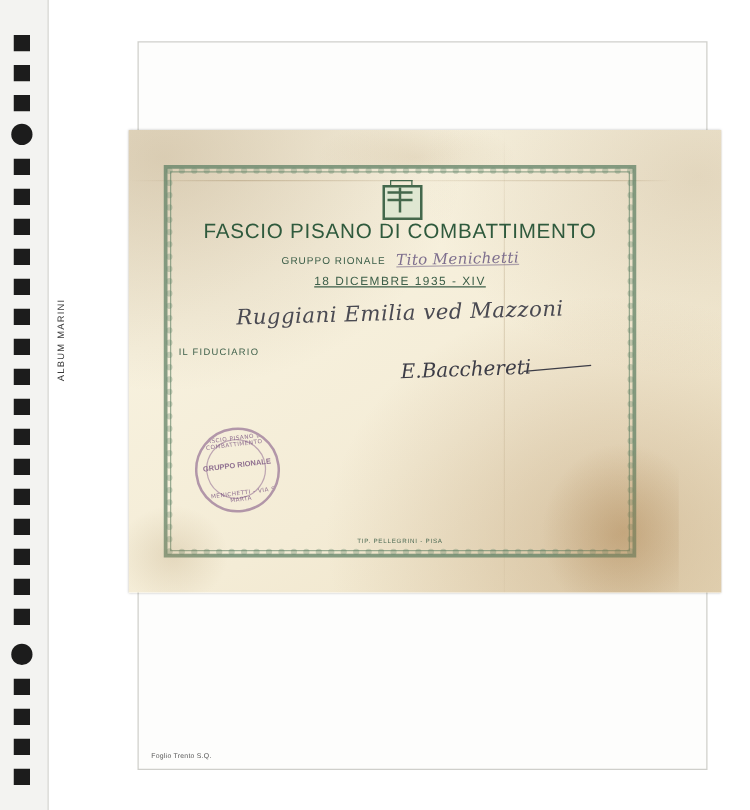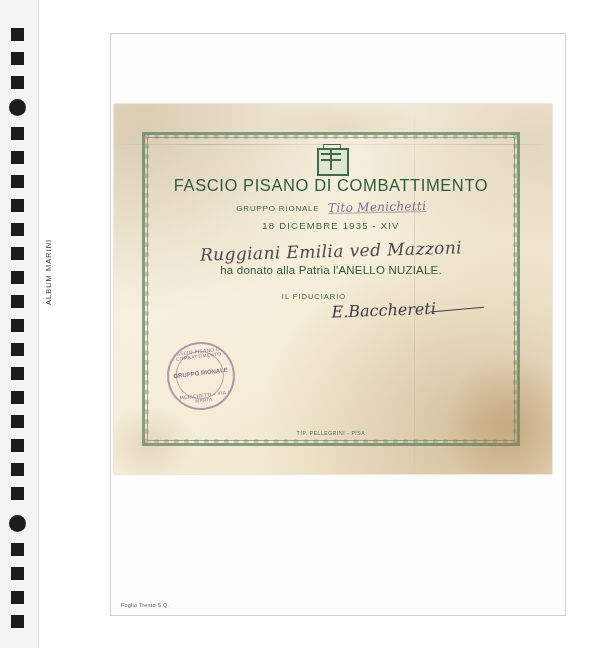--- a/index.html
+++ b/index.html
@@ -72,23 +72,23 @@
     left: 10px;
     bottom: 7px;
     font-size: 5.5px;
     color: #555;
     letter-spacing: 0.2px;
   }
 
   
   #certificate {
     position: absolute;
-    left: 114px;
+    left: 103px;
     top: 104px;
-    width: 438px;
+    width: 474px;
     height: 370px;
     background:
       radial-gradient(ellipse at 82% 88%, rgba(176,140,96,0.42) 0%, rgba(176,140,96,0.0) 42%),
       radial-gradient(ellipse at 6% 6%, rgba(150,120,80,0.28) 0%, rgba(150,120,80,0) 38%),
       radial-gradient(ellipse at 96% 10%, rgba(160,130,90,0.22) 0%, rgba(160,130,90,0) 34%),
       linear-gradient(150deg, #f3ecd8 0%, #f7f1de 28%, #f4ecd6 62%, #eee2c5 100%);
     box-shadow: 0 0 2px rgba(0,0,0,0.25);
     overflow: hidden;
   }
   
@@ -200,41 +200,42 @@
     letter-spacing: 0.4px;
   }
   #title-line .quote { font-size: 20px; vertical-align: super; }
   #title-line .q-close { vertical-align: sub; }
   #title-line .main-title { font-weight: bold; }
   #date-line {
     margin-top: 6px;
     font-size: 9.5px;
     letter-spacing: 1.2px;
     color: #3d5f49;
+    text-decoration: underline;
   }
   #hand-name {
     margin-top: 10px;
     font-family: "DejaVu Serif", serif;
     font-style: italic;
     font-size: 17px;
     color: #4a4a52;
     letter-spacing: 0.4px;
     transform: rotate(-1.6deg);
     white-space: nowrap;
   }
   #donation-line {
     margin-top: 3px;
     font-size: 11.5px;
     color: #2f5a3d;
     letter-spacing: 0.2px;
   }
   #fiduciario-label {
     margin-top: 16px;
     margin-right: 34px;
-    text-align: center;
+    text-align: left;
     font-size: 7.5px;
     letter-spacing: 1px;
     color: #3d5f49;
   }
   #signature {
     margin-top: 2px;
     margin-right: 24px;
     text-align: right;
     font-family: "DejaVu Serif", serif;
     font-style: italic;
@@ -362,21 +363,20 @@
       <div id="group-row">
         <span id="group-label">GRUPPO RIONALE</span>
         <span class="ink-stamp-text">Tito Menichetti</span>
       </div>
 
 
       <div id="date-line">18 DICEMBRE 1935 - XIV</div>
 
       <div id="hand-name">Ruggiani Emilia ved Mazzoni</div>
 
-      <div id="donation-line">ha donato alla Patria l'ANELLO NUZIALE.</div>
 
       <div id="fiduciario-label">IL FIDUCIARIO</div>
       <div id="signature"><span>E.Bacchereti</span><span class="flourish"></span></div>
 
       <div id="printer-line">TIP. PELLEGRINI - PISA</div>
     </div>
 
     <div id="round-stamp">
       <div class="inner-ring"></div>
       <div class="stamp-top">FASCIO PISANO DI COMBATTIMENTO</div>

